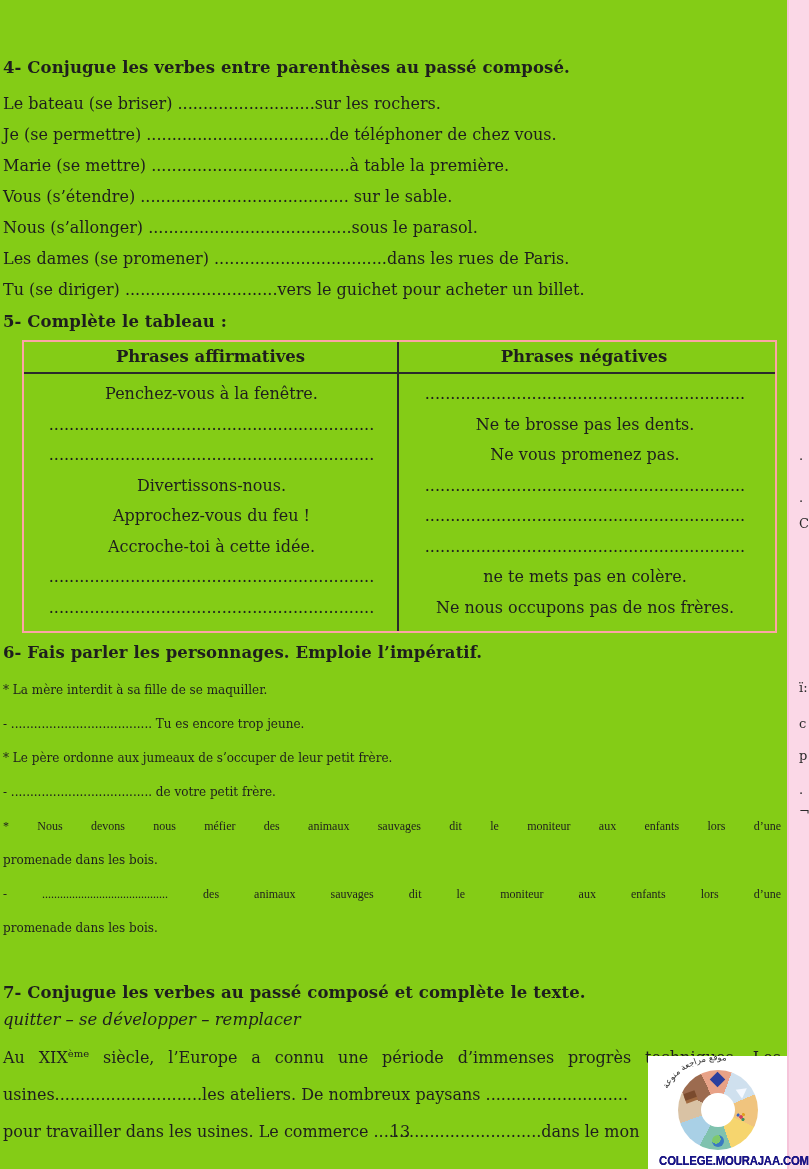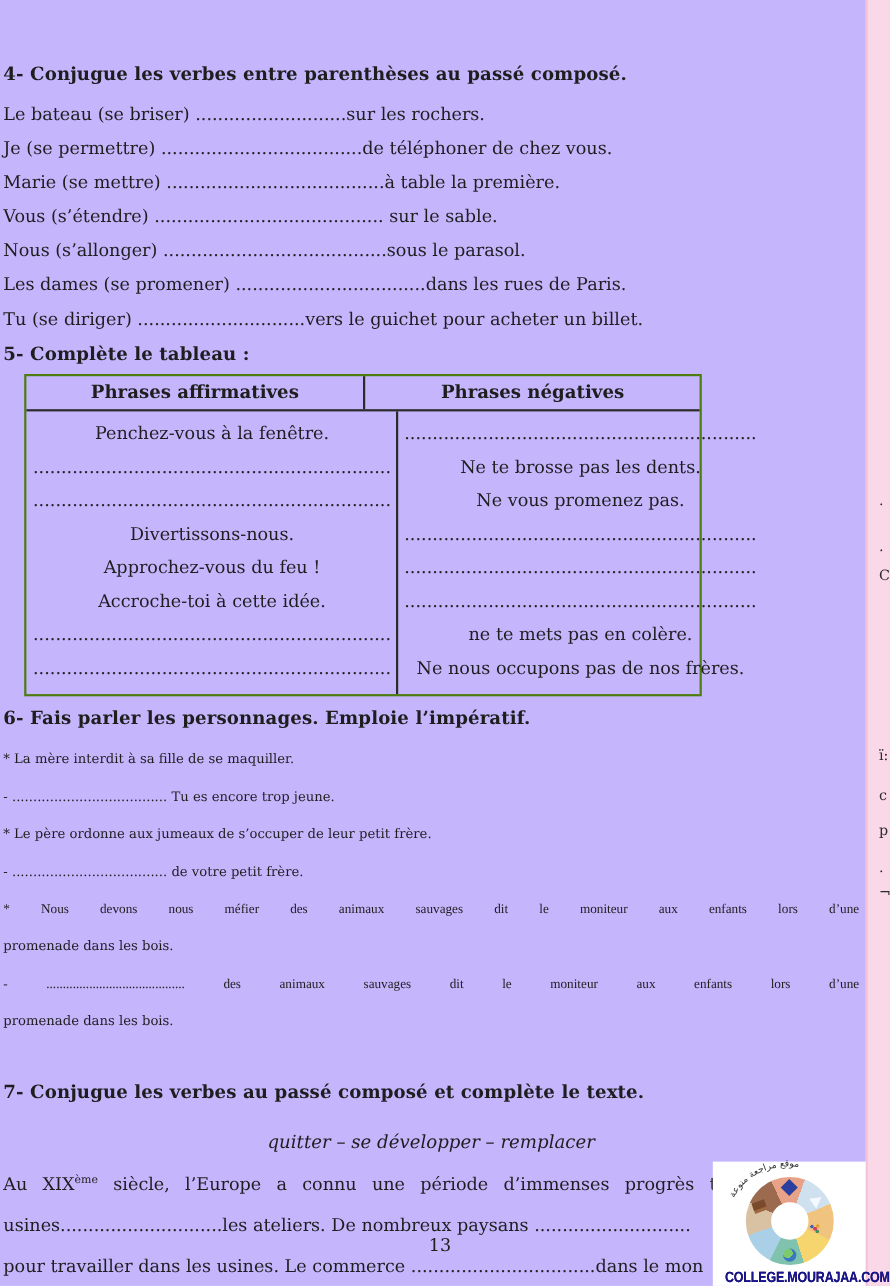--- a/index.html
+++ b/index.html
@@ -1,48 +1,48 @@
 <!DOCTYPE html>
 <html><head>
 <meta charset="utf-8">
 <style>
   * { margin:0; padding:0; box-sizing:border-box; }
   html,body { background:#ffffff; }
   .page {
-    position:relative; width:809px; height:1169px; background:#c4b5fd;
+    position:relative; width:809px; height:1169px; background:#84cc16;
     overflow:hidden; font-family:"DejaVu Serif", serif; color:#1e1e1e;
   }
   .content { position:absolute; left:3px; top:0; width:778px; }
 
   .ex-title { font-size:16.5px; font-weight:bold; line-height:22px; letter-spacing:.1px; }
   .t4 { margin-top:57px; }
   .lines4 { margin-top:9px; }
   .lines4 .line { font-size:16px; line-height:31px; white-space:nowrap; }
   .t5 { margin-top:2px; line-height:29px; }
 
   
-  .ex5-table { margin-top:4px; margin-left:19px; width:616px; border:2px solid #4d7c0f; }
+  .ex5-table { margin-top:4px; margin-left:19px; width:755px; border:2px solid #fca5a5; }
   .t-head { display:flex; border-bottom:2px solid #2b2b2b; }
   .t-hcell {
     width:373px; text-align:center; font-weight:bold; font-size:16.5px;
     line-height:30px; height:30px;
   }
   .t-hcell.right { width:372px; border-left:2px solid #2b2b2b; }
   .t-body { display:flex; }
   .t-col { width:373px; padding:5px 4px 8px 6px;text-align:center; }
   .t-col.right { width:372px; border-left:2px solid #2b2b2b; }
   .t-col .cell-line { font-size:16px; line-height:30.5px; height:30.5px; white-space:nowrap; overflow:hidden; }
 
   .t6 { margin-top:9px; }
   .lines6 { margin-top:9px; }
   .lines6 .line { font-size:12px; line-height:34px; white-space:nowrap; }
   .lines6 .line.just { white-space:normal; text-align:justify; text-align-last:justify;font-family:Liberation Serif, serif; }
 
   .t7 { margin-top:37px; }
-  .verbs-line { margin-top:23px; text-align:center; font-style:italic; font-size:16.5px; line-height:24px; }
+  .verbs-line { margin-top:4px; font-style:italic; font-size:16.5px; line-height:24px; }
   .para7 { margin-top:7px; }
   .para7 .line { font-size:16px; line-height:37px; white-space:nowrap; }
   .para7 .line.just { white-space:normal; text-align:justify; text-align-last:justify; }
   .para7 sup { font-size:10px; vertical-align:super; line-height:0; }
 
   .page-number {
     position:absolute; top:1122px; left:0; width:800px; text-align:center;
     font-size:16px; color:#1e1e1e;
   }
 

